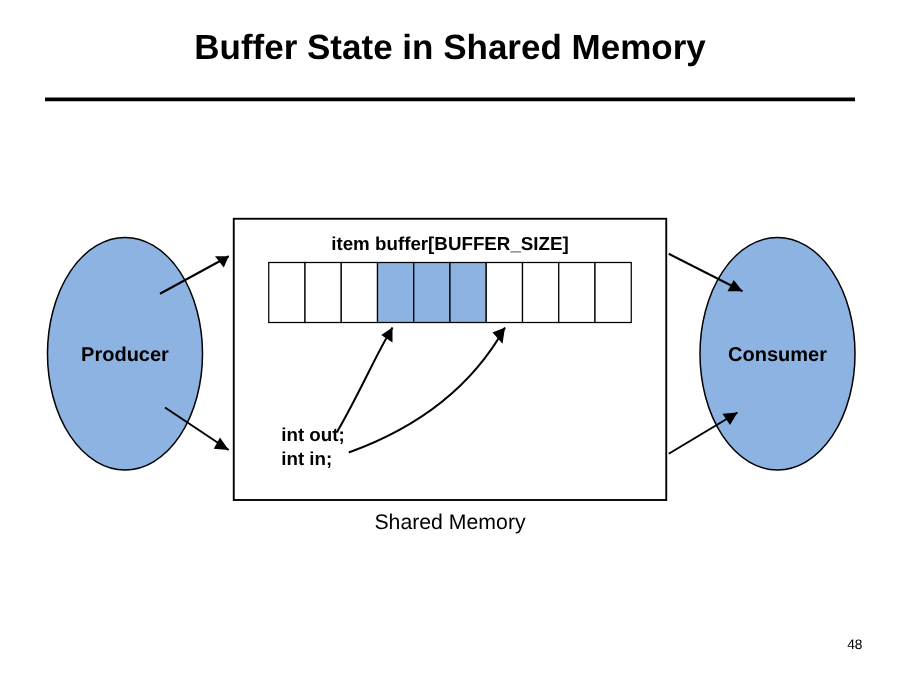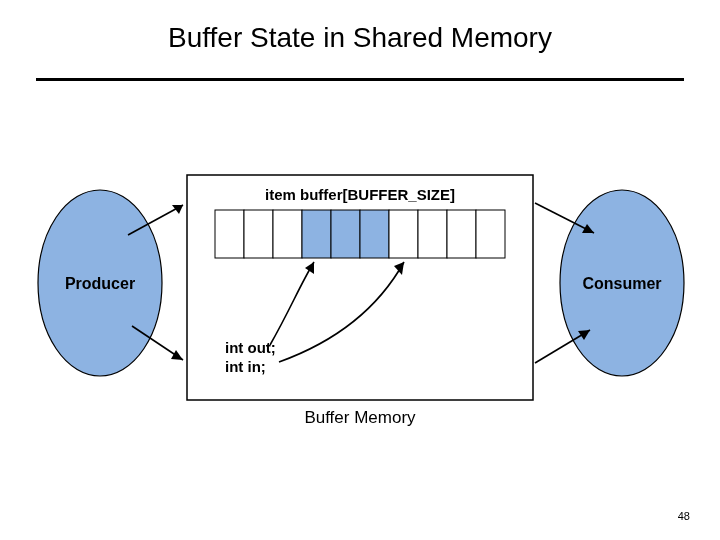--- a/index.html
+++ b/index.html
@@ -1,17 +1,17 @@
 <!DOCTYPE html>
 <html><head>
 <meta charset="utf-8">
 <style>
   * { box-sizing: border-box; margin: 0; padding: 0; }
   html, body { width: 720px; height: 540px; background: #fff; font-family: Arial, Helvetica, sans-serif; color: #000; position: relative; }
-  .title { position: absolute; top: 22px; left: 0; right: 0; text-align: center; font-size: 28px; font-weight: normal; }
+  .title { position: absolute; top: 22px; left: 0; right: 0; text-align: center; font-size: 28px; font-weight: bold; }
   .rule { position: absolute; top: 78px; left: 36px; width: 648px; height: 0; border-top: 3px solid #000; }
   .svg-stage { position: absolute; top: 0; left: 0; width: 720px; height: 540px; }
   .shared-box { fill: #fff; stroke: #000; stroke-width: 1.5; }
   .ellipse { fill: #8db3e2; stroke: #000; stroke-width: 1.2; }
   .cell { stroke: #000; stroke-width: 1; }
   .cell-empty { fill: #fff; }
   .cell-full { fill: #8db3e2; }
   .arrow { stroke: #000; stroke-width: 1.6; fill: none; }
   .arrowhead { fill: #000; }
   .label { font-size: 16px; font-weight: bold; }
@@ -73,14 +73,14 @@
     <polygon class="arrowhead" points="404,262 394,266 402,275"></polygon>
   </g>
 
   <text x="100" y="289" text-anchor="middle" class="label">Producer</text>
   <text x="622" y="289" text-anchor="middle" class="label">Consumer</text>
   <text x="360" y="200" text-anchor="middle" class="label-sm">item buffer[BUFFER_SIZE]</text>
   <text x="225" y="353" class="label-sm">int out;</text>
   <text x="225" y="372" class="label-sm">int in;</text>
 </svg>
 
-<div class="shared-label">Buffer Memory</div>
+<div class="shared-label">Shared Memory</div>
 <div class="page-num">48</div>
 
 </body></html>

